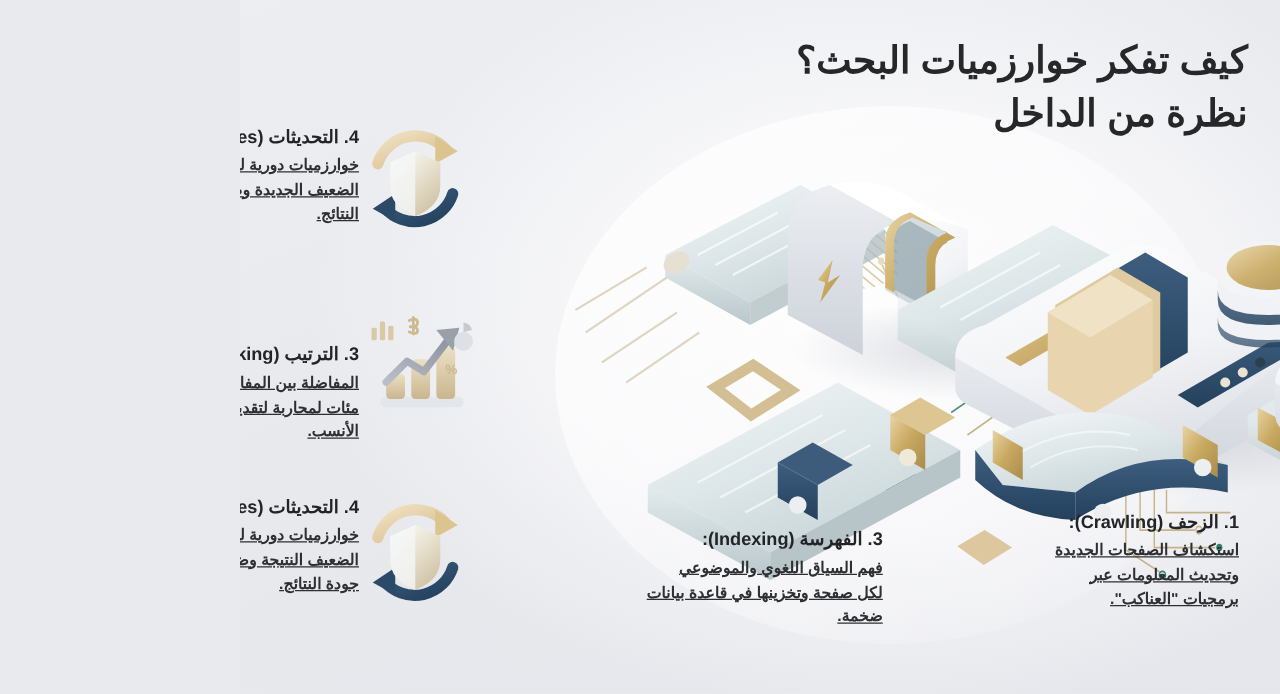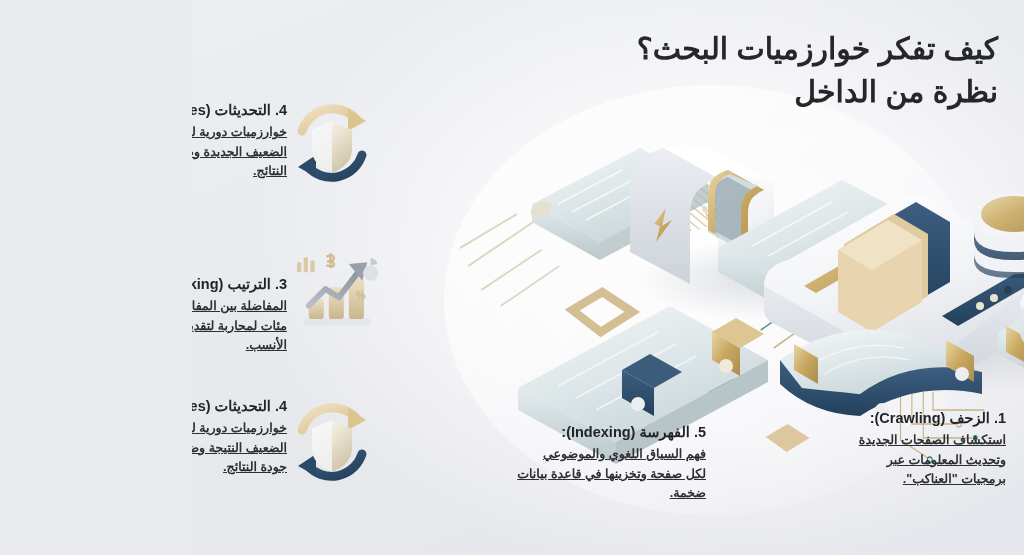--- a/index.html
+++ b/index.html
@@ -64,21 +64,21 @@
     line-height: 1.55;
     font-weight: 600;
     text-decoration: underline;
   }
   .card-body div { white-space: nowrap; }
 
   .card-updates-1 { top: 100px; right: 737px; width: 200px; }
   .card-ranking   { top: 250px; right: 737px; width: 200px; margin-top: 24px; }
   .card-updates-2 { top: 396px; right: 737px; width: 200px; }
   .card-indexing  { top: 422px; right: 318px; width: 222px; }
-  .card-crawling  { top: 408px; right: 18px;  width: 212px; }
+  .card-crawling  { top: 408px; right: 33px;  width: 212px; }
 
   
   .icon-wrap {
     position: absolute;
     width: 92px;
     height: 92px;
     z-index: 34;
   }
   .icon-updates-1 { top: 97px;  right: 646px; }
   .icon-ranking   { top: 243px; right: 640px; }
@@ -498,21 +498,21 @@
   <div class="card card-updates-2">
     <div class="card-head">4. التحديثات (Updates):</div>
     <div class="card-body">
       <div>خوارزميات دورية لمحاربة المحتوى</div>
       <div>الضعيف النتيجة وضمان</div>
       <div>جودة النتائج.</div>
     </div>
   </div>
 
   <div class="card card-indexing">
-    <div class="card-head">5. الفهرسة (Indexing):</div>
+    <div class="card-head">3. الفهرسة (Indexing):</div>
     <div class="card-body">
       <div>فهم السياق اللغوي والموضوعي</div>
       <div>لكل صفحة وتخزينها في قاعدة بيانات</div>
       <div>ضخمة.</div>
     </div>
   </div>
 
   <div class="card card-crawling">
     <div class="card-head">1. الزحف (Crawling):</div>
     <div class="card-body">

